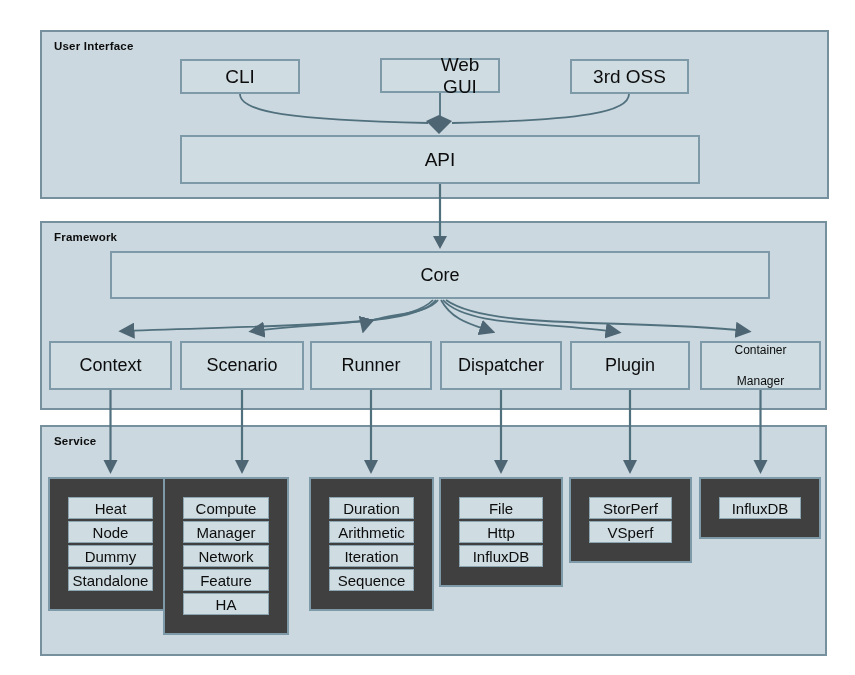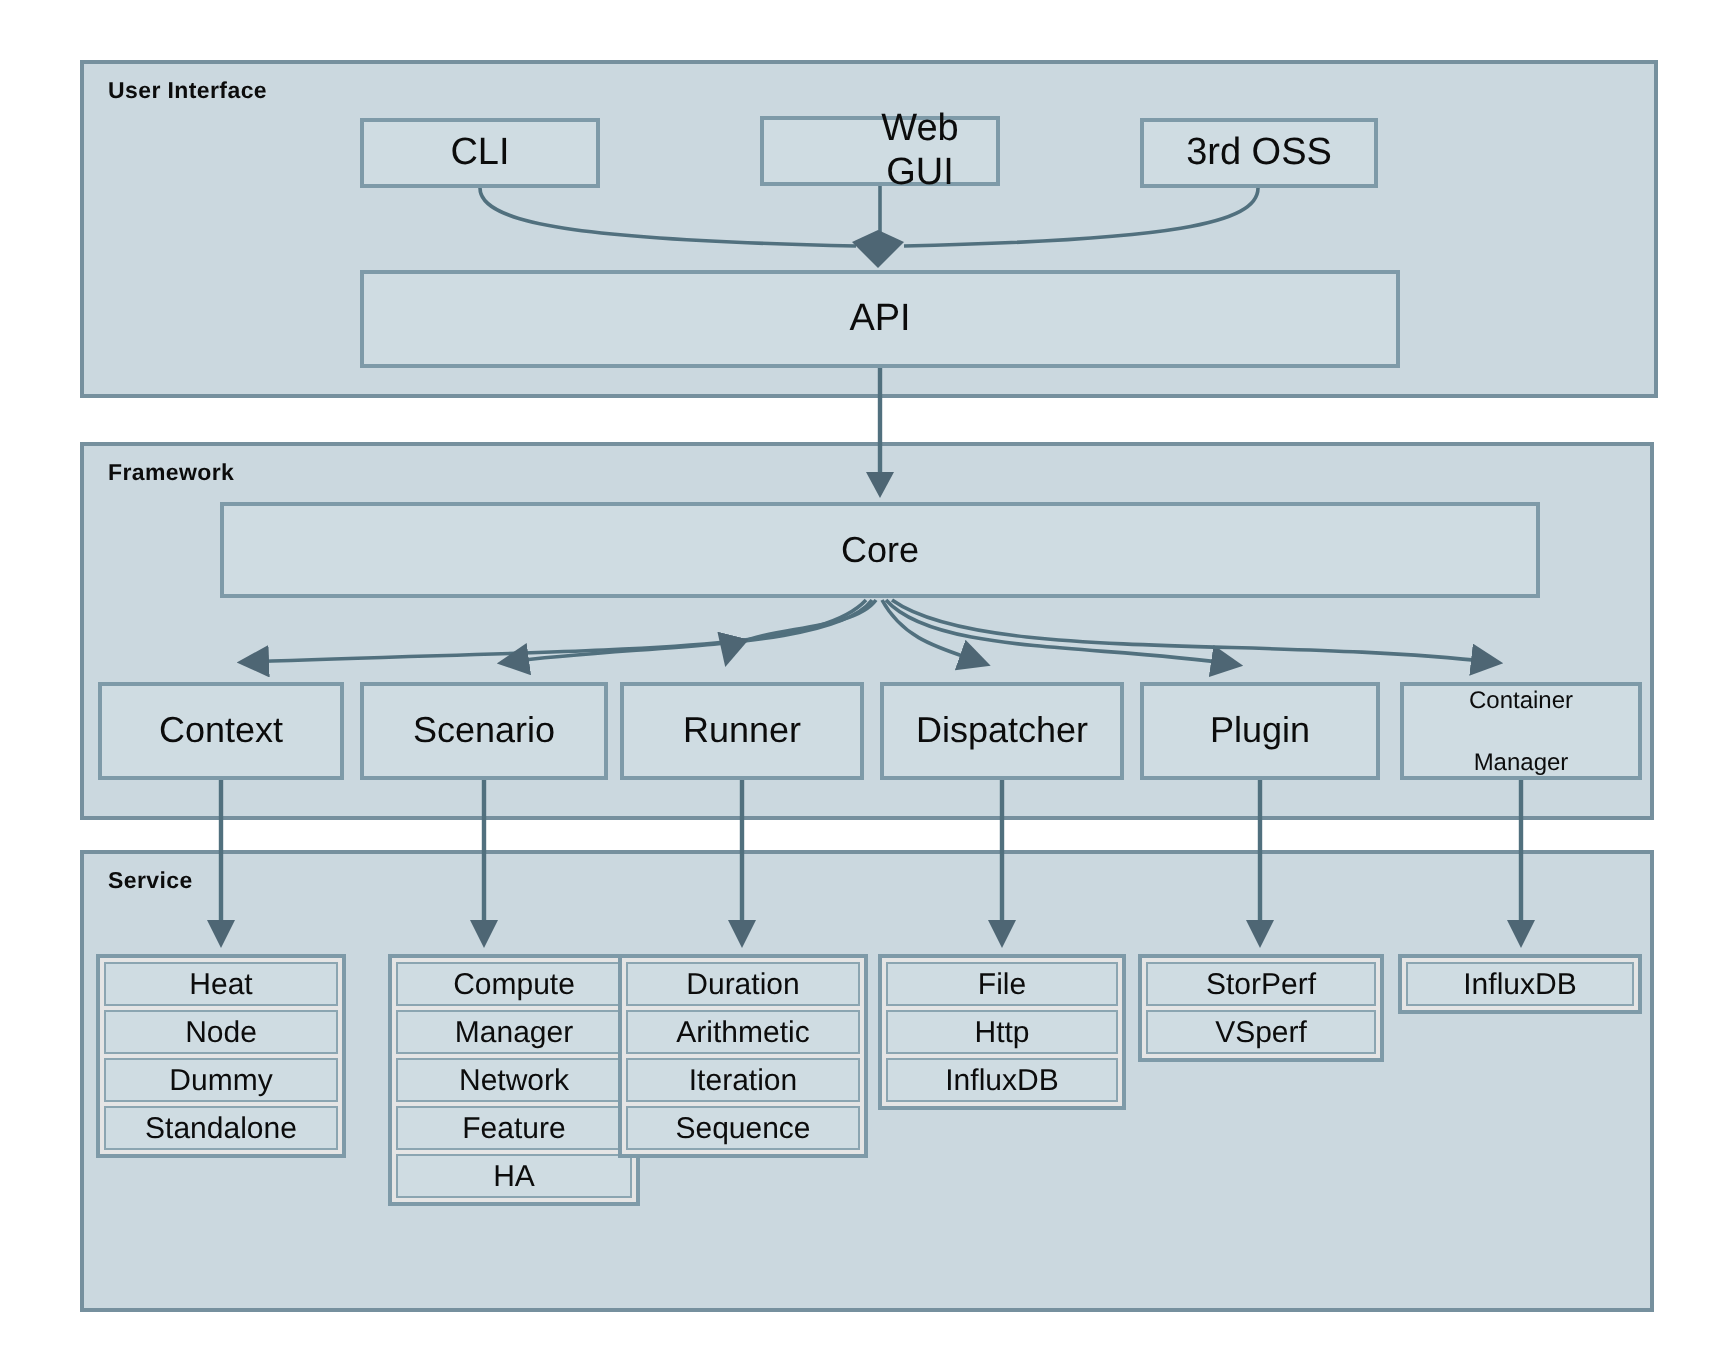--- a/index.html
+++ b/index.html
@@ -27,24 +27,24 @@
     box-sizing:border-box;
     display:flex;align-items:center;justify-content:center;
     text-align:center;
     font-size:18px;
     z-index:3;
   }
   .box.top-row{font-size:19px;}
   .box.small-text{font-size:12px;line-height:15px;flex-direction:column;}
   .svc-col{
     position:absolute;
-    background:#e5e5e5;
+    background:#404040;
     border:2px solid #7e9aa8;
     box-sizing:border-box;
-    padding:2px;
+    padding:18px;
     display:flex;flex-direction:column;gap:2px;
     z-index:3;
   }
   .svc-item{
     height:22px;box-sizing:border-box;
     background:#cfdce2;
     border:1.5px solid #8ba5b1;
     display:flex;align-items:center;justify-content:center;
     font-size:15px;
   }
@@ -102,21 +102,21 @@
   <span>Manager</span>
 </div>
 
 <div class="svc-col" style="left:48px;top:477px;width:125px;">
   <div class="svc-item">Heat</div>
   <div class="svc-item">Node</div>
   <div class="svc-item">Dummy</div>
   <div class="svc-item">Standalone</div>
 </div>
 
-<div class="svc-col" style="left:194px;top:477px;width:126px;">
+<div class="svc-col" style="left:163px;top:477px;width:126px;">
   <div class="svc-item">Compute</div>
   <div class="svc-item">Manager</div>
   <div class="svc-item">Network</div>
   <div class="svc-item">Feature</div>
   <div class="svc-item">HA</div>
 </div>
 
 <div class="svc-col" style="left:309px;top:477px;width:125px;">
   <div class="svc-item">Duration</div>
   <div class="svc-item">Arithmetic</div>

